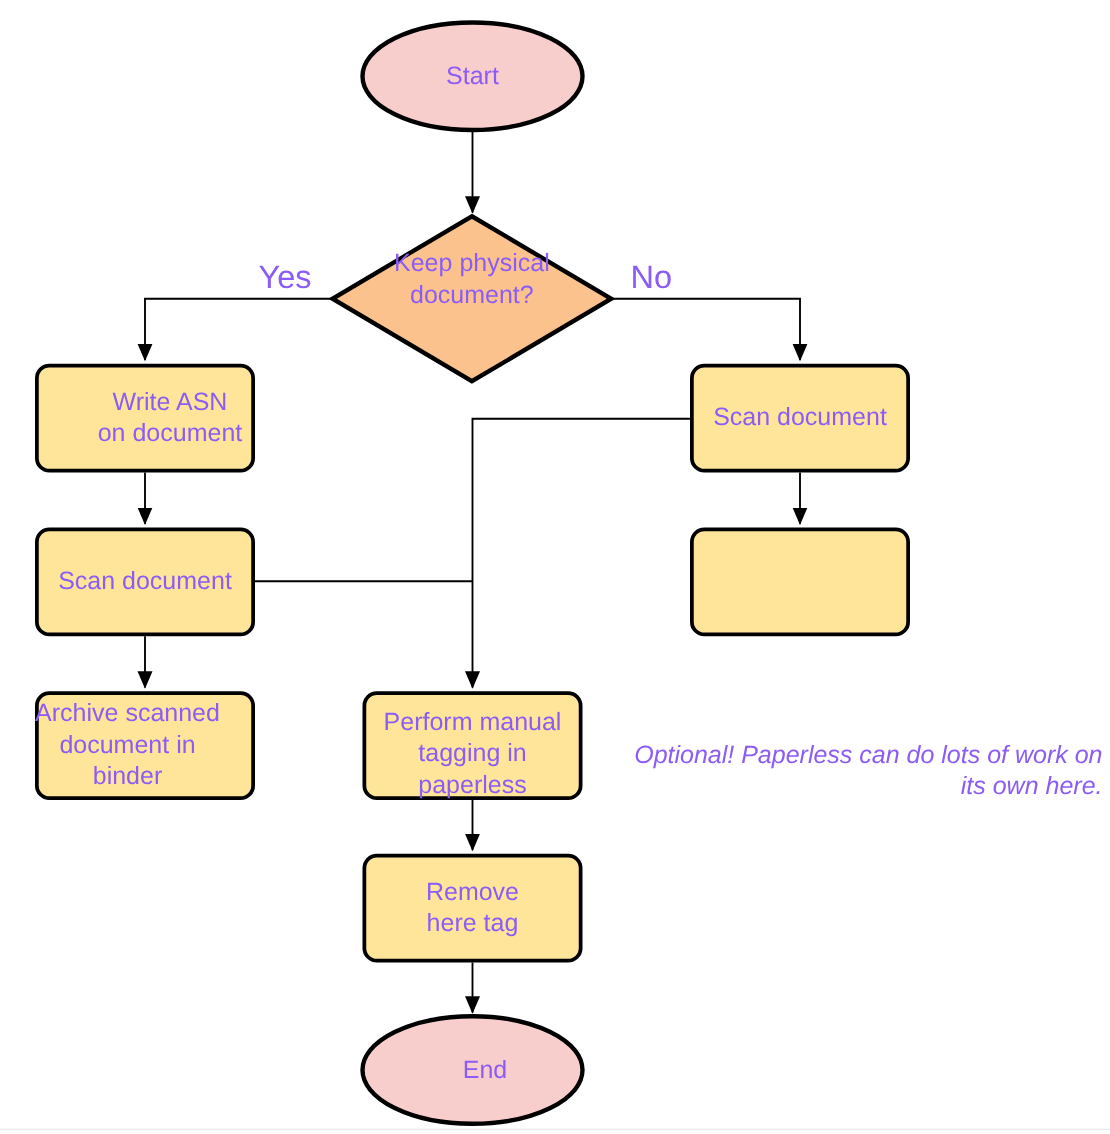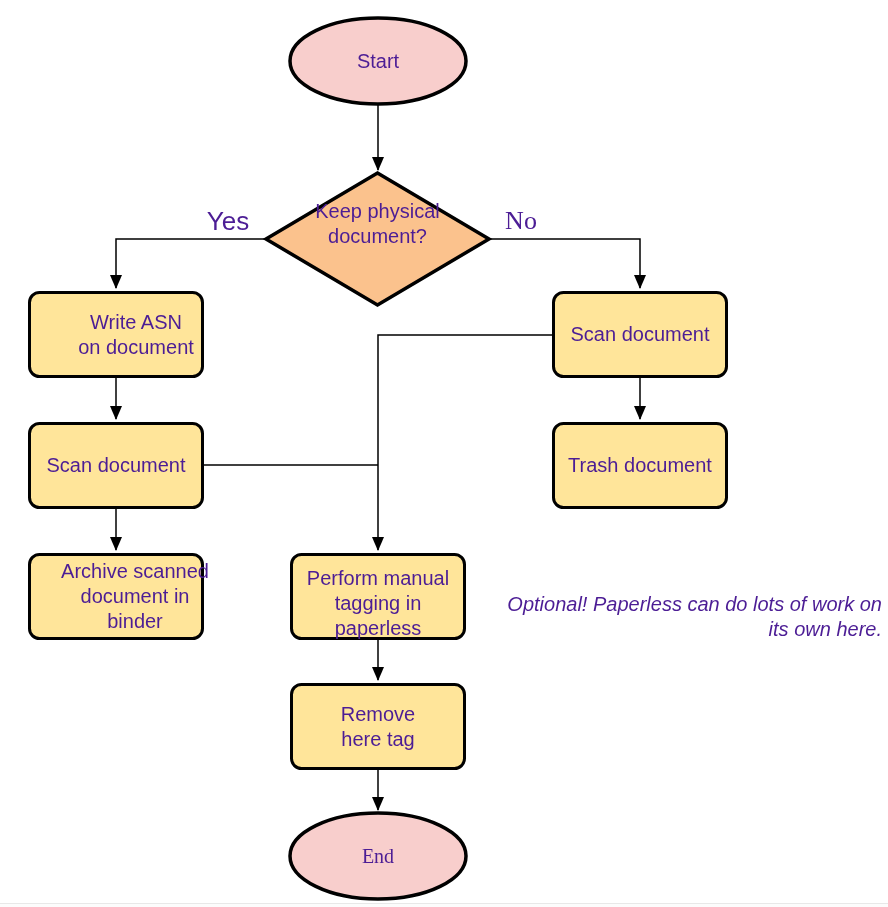--- a/index.html
+++ b/index.html
@@ -2,21 +2,21 @@
 <html><head>
 <meta charset="utf-8">
 <style>
   html, body { margin: 0; padding: 0; background: #ffffff; }
   .stage {
     position: relative;
     width: 888px;
     height: 907px;
     background: #ffffff;
     font-family: "Liberation Sans", sans-serif;
-    color: #4c1d95;
+    color: #8b5cf6;
     overflow: hidden;
   }
   svg.layer { position: absolute; left: 0; top: 0; }
   .shape { stroke: #000000; }
   .edge { stroke: #000000; stroke-width: 1.5; fill: none; }
   .label {
     position: absolute;
     display: flex;
     align-items: center;
     justify-content: center;
@@ -83,32 +83,31 @@
     <rect class="shape" x="291.5" y="684.5" width="173" height="84" rx="10" stroke-width="3" fill="#ffe59a"></rect>
     <ellipse class="shape" cx="378" cy="856" rx="88" ry="43" stroke-width="3.5" fill="#f8cecc"></ellipse>
   </svg>
 
   <div class="label" style="left:290px; top:18px; width:176px; height:86px;">Start</div>
   <div class="label" style="left:266px; top:158px; width:223px; height:132px;">Keep physical
 document?</div>
   <div class="label" style="left:28px; top:291px; width:176px; height:87px;margin-left:20px;">Write ASN
 on document</div>
   <div class="label" style="left:28px; top:422px; width:176px; height:87px;">Scan document</div>
-  <div class="label" style="left:28px; top:553px; width:148px; height:87px;padding-left:33px;">Archive scanned
+  <div class="label" style="left:28px; top:553px; width:148px; height:87px;">Archive scanned
 document in
 binder</div>
   <div class="label" style="left:552px; top:291px; width:176px; height:87px;">Scan document</div>
-  <div class="label" style="left:552px; top:422px; width:176px; height:87px;">Trash document</div>
   <div class="label" style="left:290px; top:553px; width:176px; height:101px;">Perform manual
 tagging in
 paperless</div>
   <div class="label" style="left:290px; top:683px; width:176px; height:87px;">Remove
 here tag</div>
-  <div class="label" style="left:290px; top:813px; width:176px; height:86px;font-family:Liberation Serif, serif;">End</div>
+  <div class="label" style="left:300px; top:813px; width:176px; height:86px;">End</div>
 
   <div class="edge-label" style="left:198px; top:210px; width:60px;">Yes</div>
-  <div class="edge-label" style="left:491px; top:210px; width:60px;font-family:Liberation Serif, serif;">No</div>
+  <div class="edge-label" style="left:491px; top:210px; width:60px;">No</div>
 
   <div class="annotation" style="left:482px; top:592px; width:400px;">Optional! Paperless can do lots of work on
 its own here.</div>
 
   <div class="bottom-divider"></div>
 </div>
 
 </body></html>

